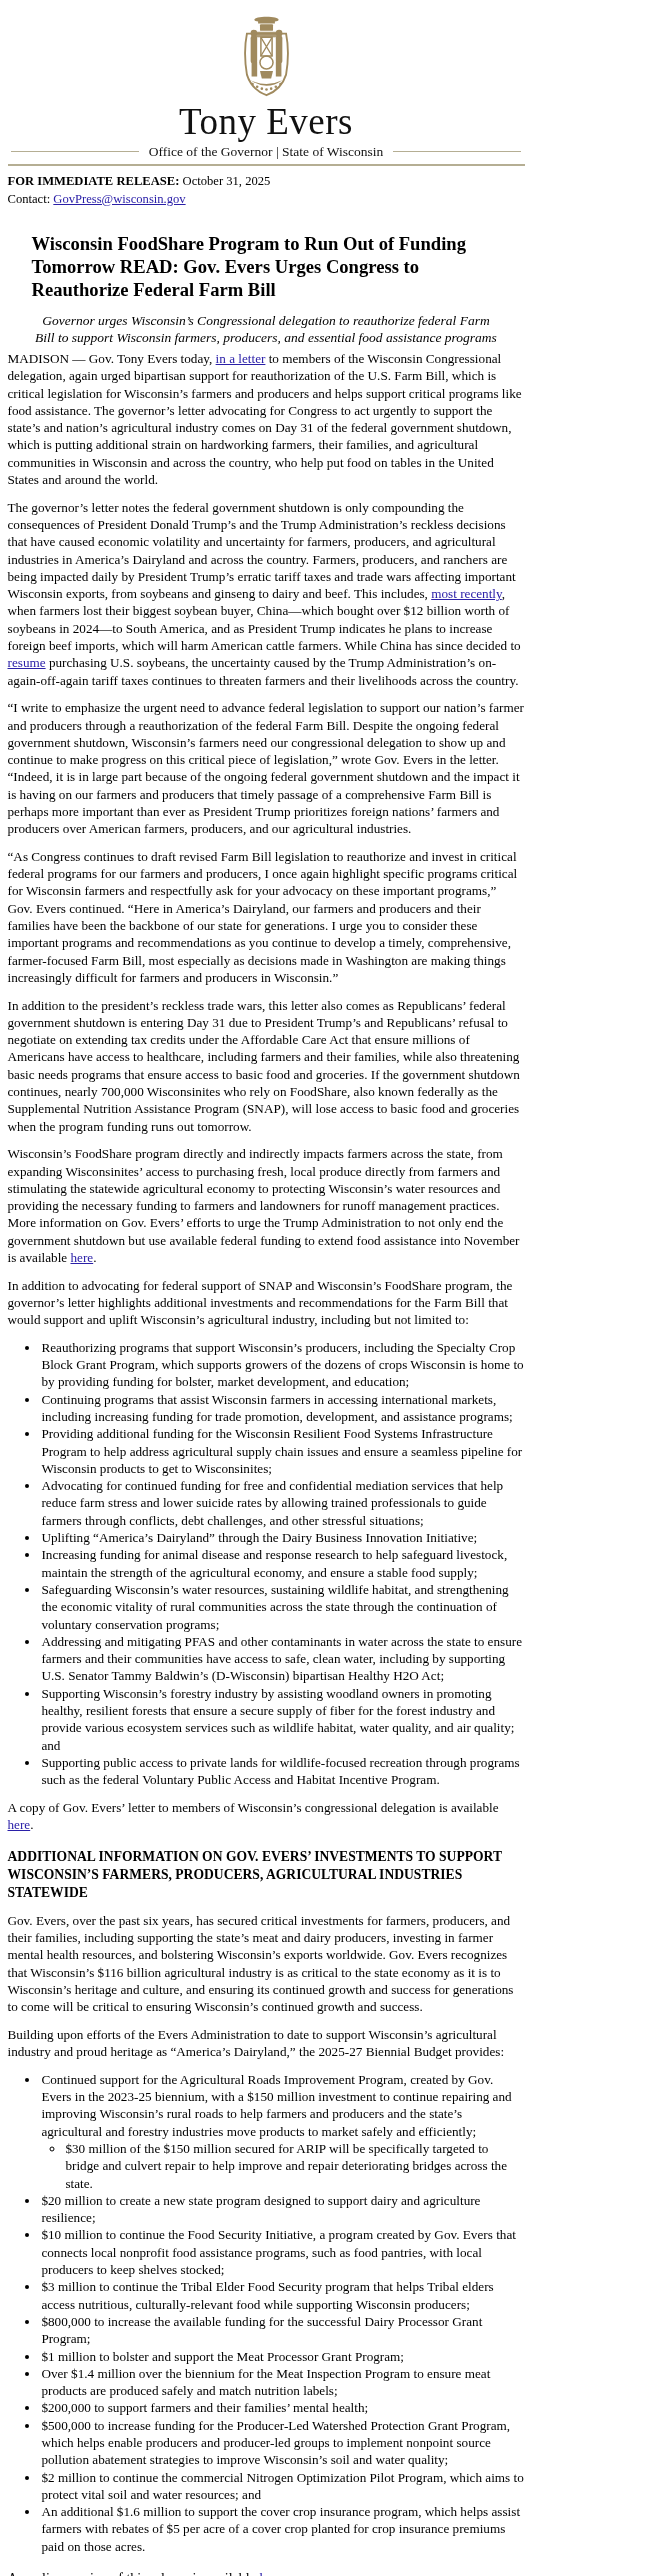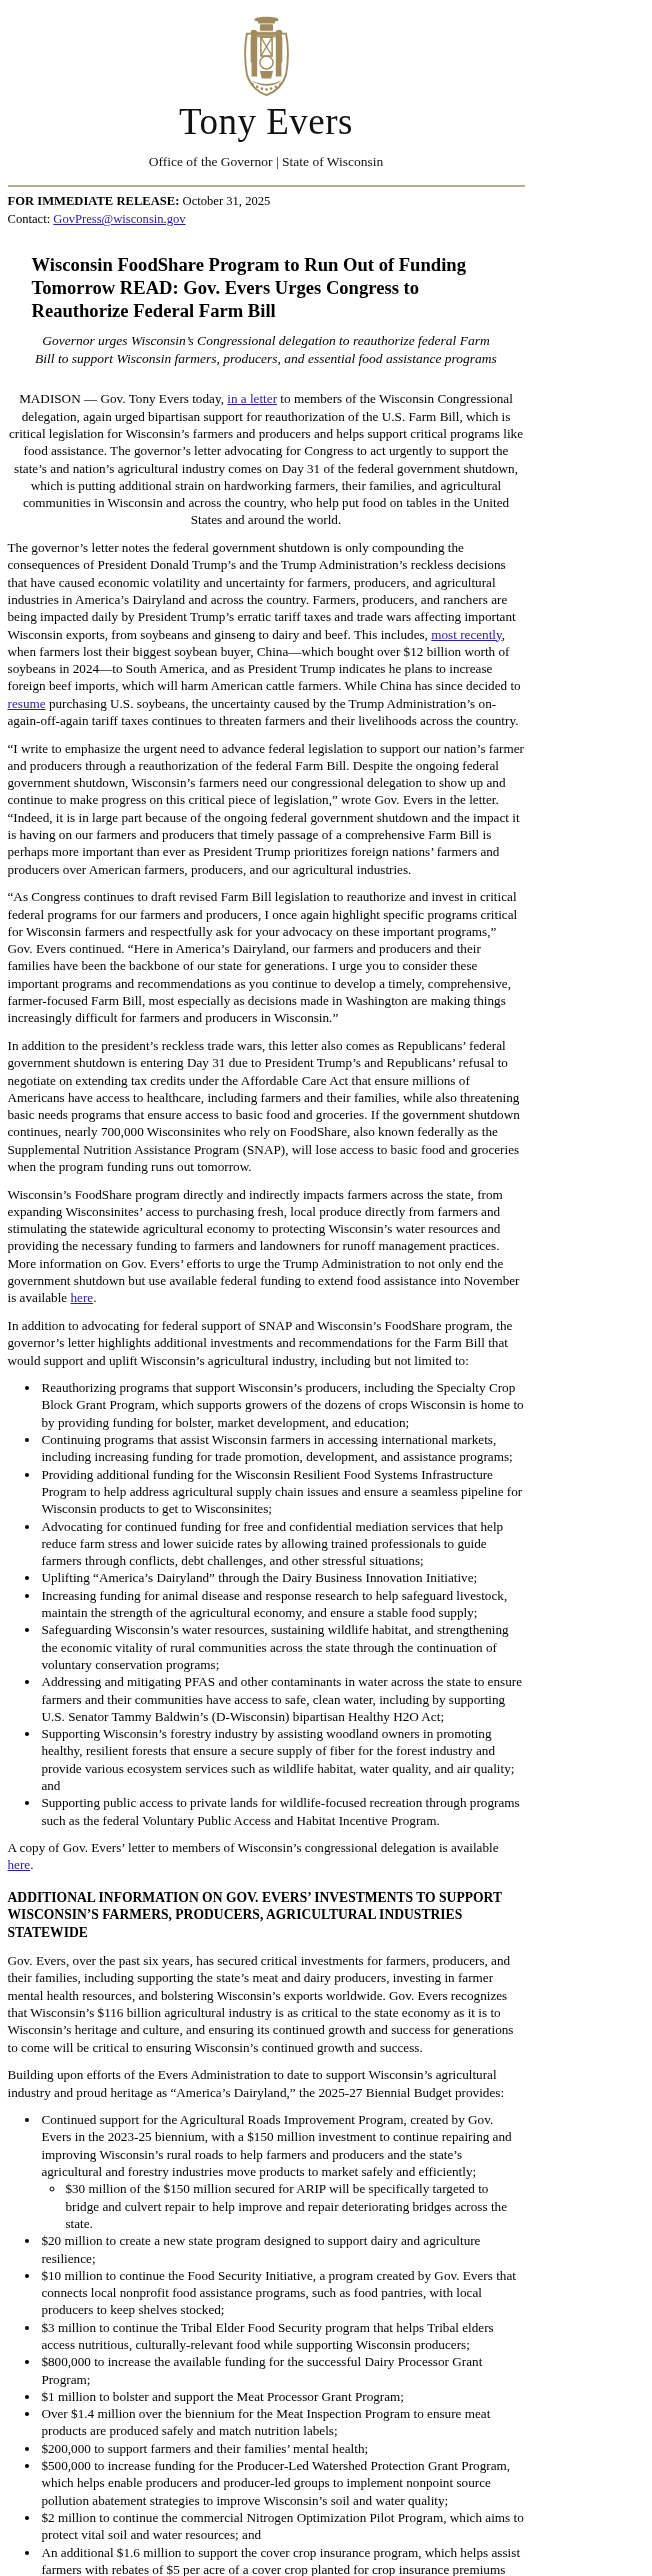--- a/index.html
+++ b/index.html
@@ -14,21 +14,21 @@
   
   .masthead{text-align:center;padding-top:13px;}
   .seal{width:69px;height:86px;margin:0 auto;display:block;}
   .gov-name{
     font-family:"Liberation Serif","DejaVu Serif",serif;
     font-size:37px;line-height:41px;font-weight:400;letter-spacing:0.5px;
     margin-top:1.9px;color:#111;
   }
   .subline-wrap{
     display:flex;align-items:center;justify-content:center;gap:9.3px;
-    margin-top:1.9px;padding:0 3.7px;flex-direction:column;
+    margin-top:1.9px;padding:0 3.7px;
   }
   .rule{flex:1 1 auto;height:0.9px;background:#b5ae93;}
   .subline{
     font-size:13.5px;white-space:nowrap;color:#111;
     font-family:"Liberation Serif","DejaVu Serif",serif;
   }
   .heavy-rule{height:1.9px;background:#b5ae93;margin:4.7px 0 0 0;}
 
   
   .meta{font-size:12.6px;line-height:17.7px;margin-top:6.5px;}
@@ -40,21 +40,21 @@
     font-size:18.6px;line-height:23px;font-weight:bold;text-align:left;
     margin:24px 24px 0 24px;
   }
   p.deck{
     font-size:13.5px;line-height:17.7px;font-style:italic;text-align:center;
     margin:10.3px 26px 0 26px;
   }
 
   
   p.body{font-size:13.2px;line-height:17.3px;margin:10.3px 0 0 0;text-align:left;}
-  p.body.first{margin-top:23px;text-align:center;}
+  p.body.first{margin-top:3px;}
   ul.bullets{margin:10.3px 0 0 0;padding-left:32px;}
   ul.bullets > li{
     font-size:13.2px;line-height:17.3px;margin:0 0 0 0;padding-left:1.9px;
   }
   ul.sub{margin:0;padding-left:24px;list-style-type:circle;}
   ul.sub > li{font-size:13.2px;line-height:17.3px;}
 
   h2.section{
     font-size:13.6px;line-height:17.7px;font-weight:bold;margin:15px 0 0 0;
   }

